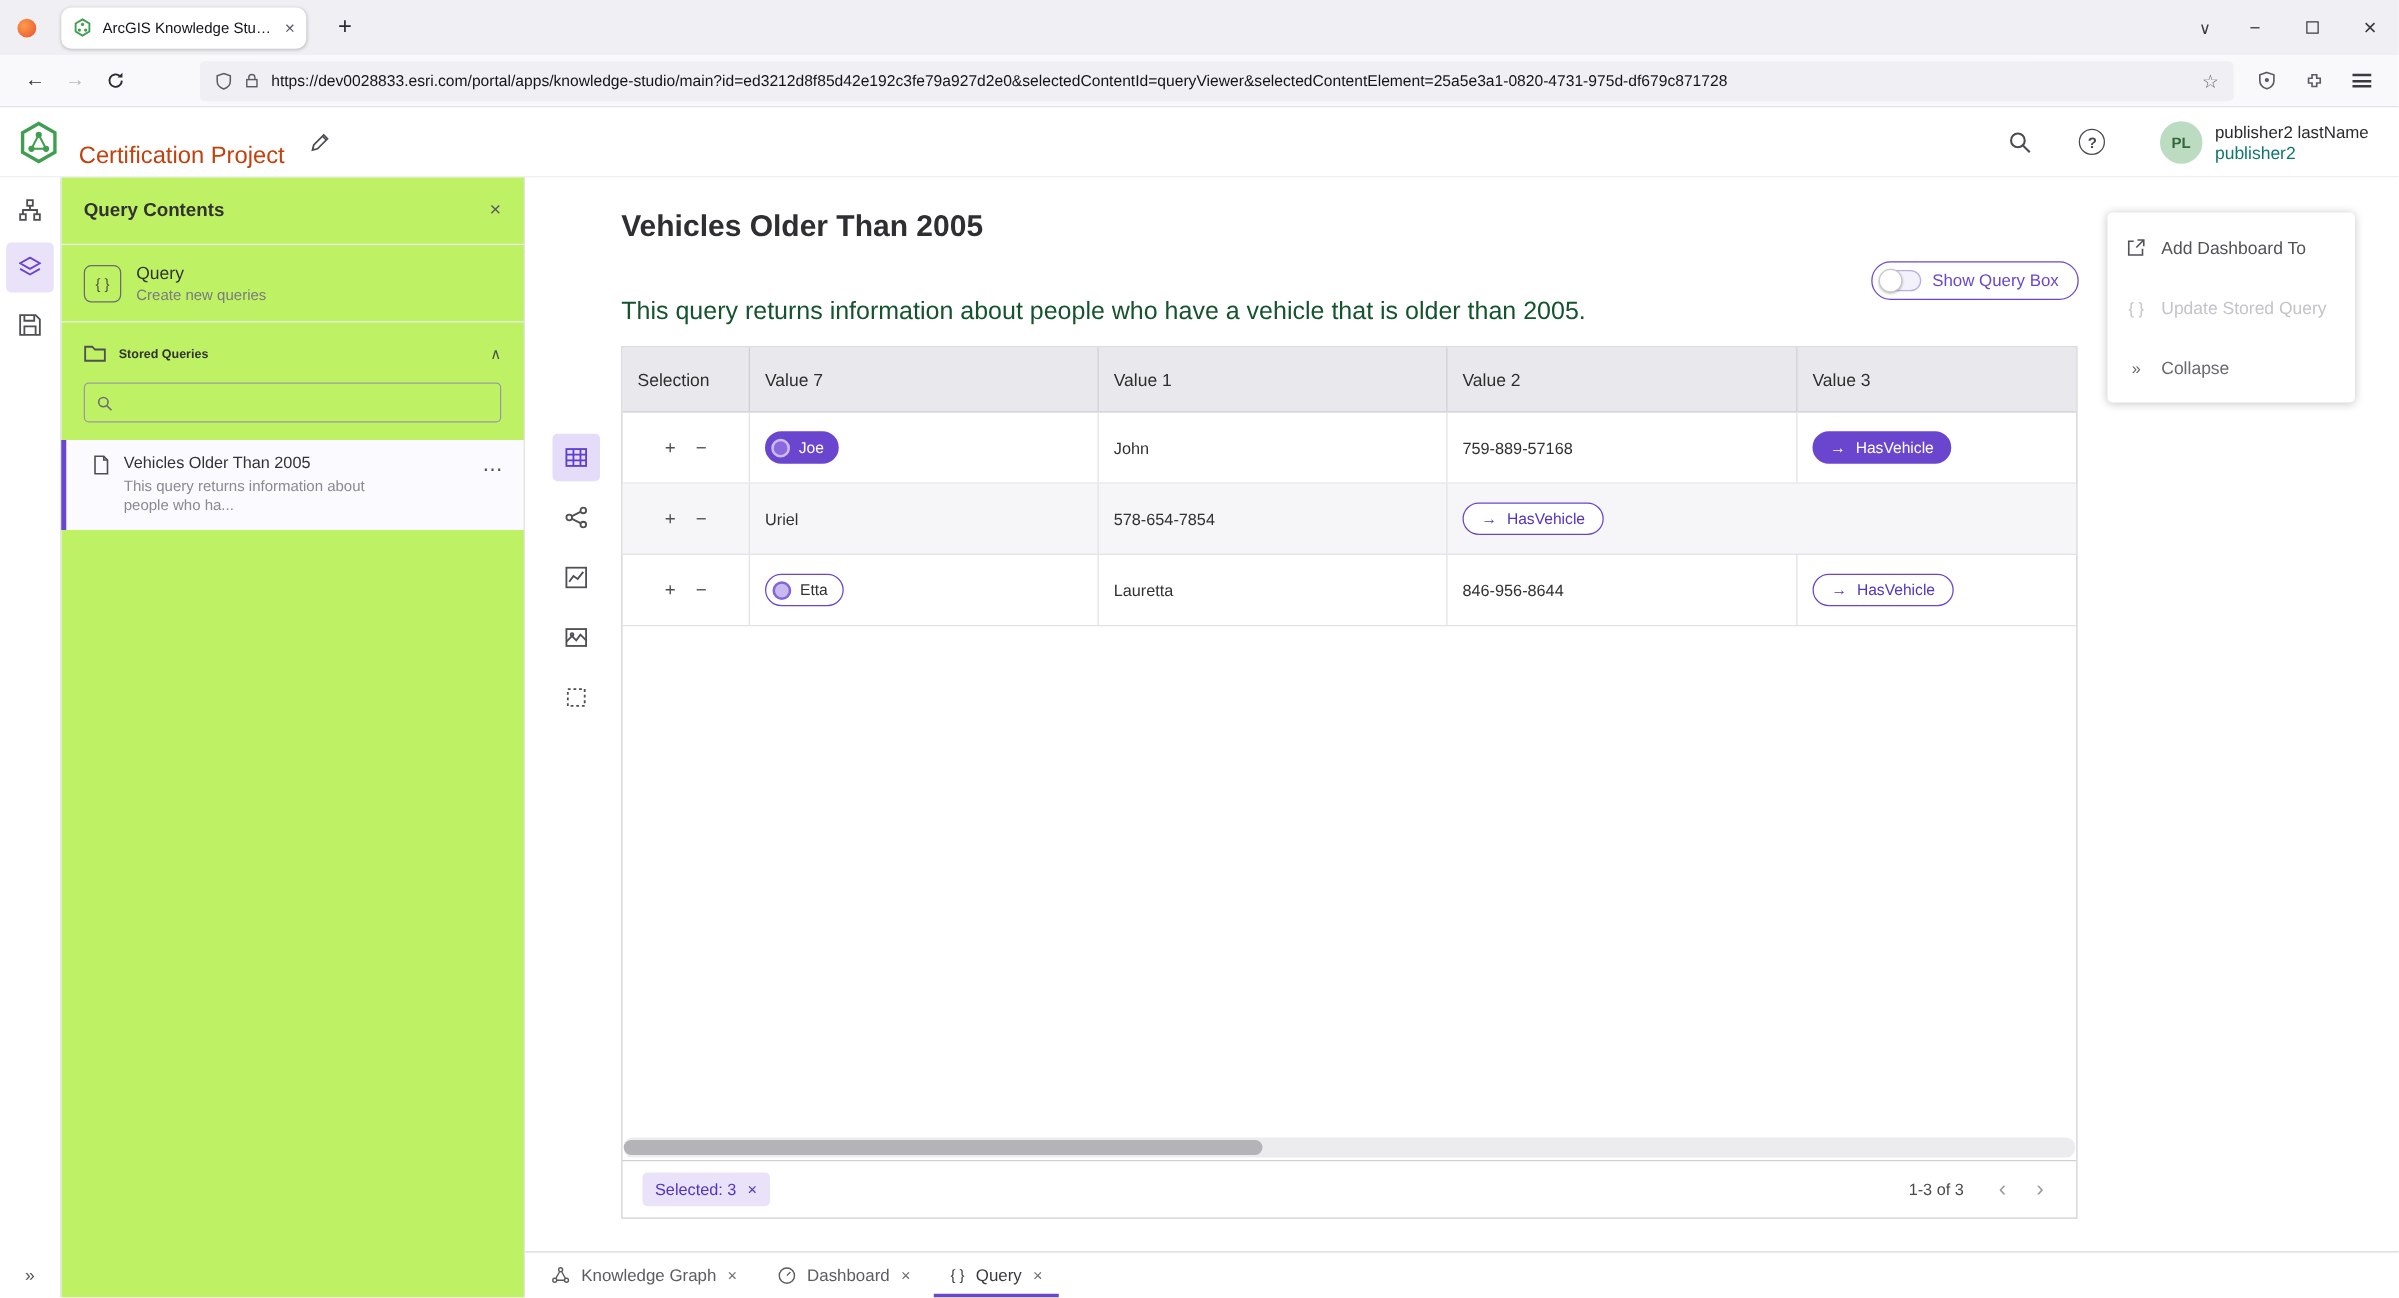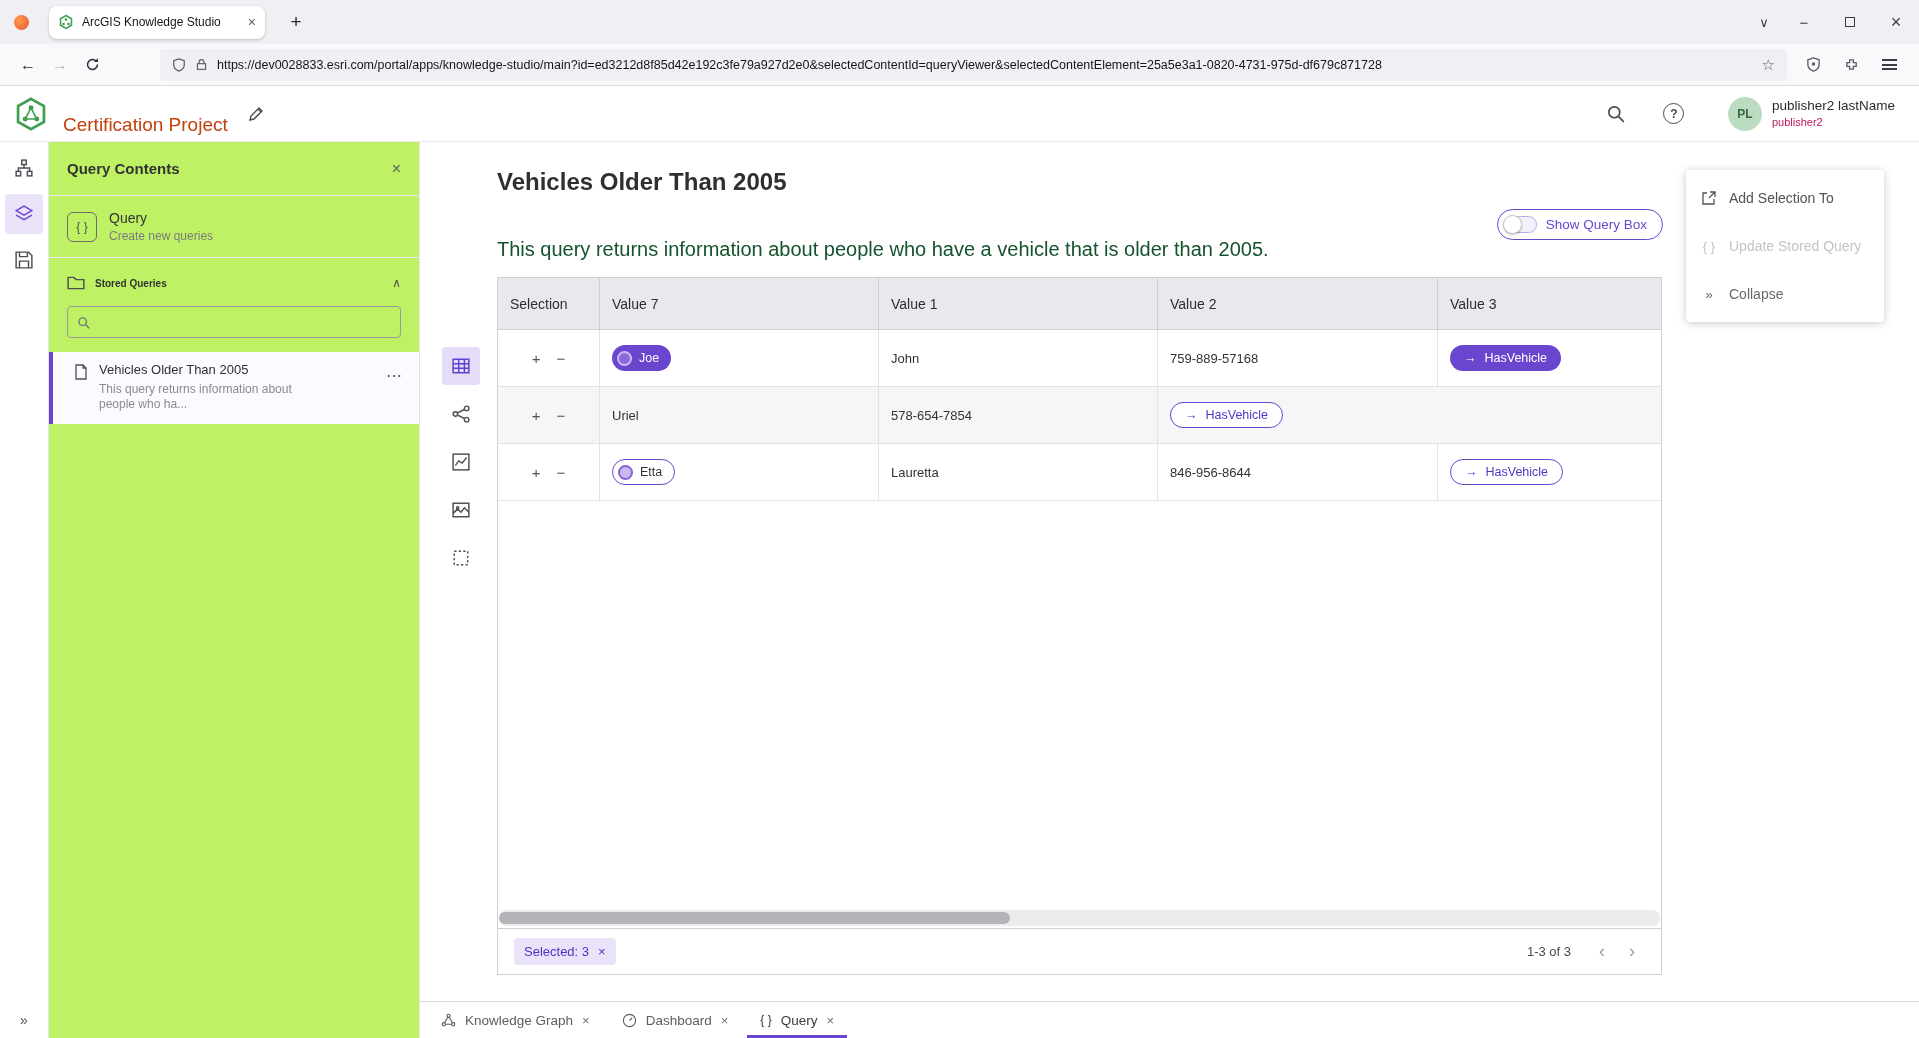--- a/index.html
+++ b/index.html
@@ -3,21 +3,21 @@
 <meta charset="utf-8">
 <style>
   * { margin:0; padding:0; box-sizing:border-box; }
   html,body { width:1919px; height:1038px; overflow:hidden; }
   body { font-family:"Liberation Sans", sans-serif; background:#fff; position:relative; color:#323232; }
   svg { display:block; }
 
   
   .tabbar { position:absolute; top:0; left:0; right:0; height:44px; background:#f0f0f4; display:flex; align-items:center; }
   .ff-dot { width:15px; height:15px; border-radius:50%; background:radial-gradient(circle at 35% 35%, #ff9a4d, #e3542e); margin-left:14px; }
-  .btab-item { margin-left:20px; width:216px; height:33px; background:#fff; border-radius:8px; box-shadow:0 1px 3px rgba(0,0,0,.22); display:flex; align-items:center; padding:0 9px; gap:8px; }
+  .btab-item { margin-left:20px; width:196px; height:33px; background:#fff; border-radius:8px; box-shadow:0 1px 3px rgba(0,0,0,.22); display:flex; align-items:center; padding:0 9px; gap:8px; }
   .btab-title { flex:1; font-size:12px; color:#15141a; white-space:nowrap; overflow:hidden; text-overflow:ellipsis; }
   .btab-close { font-size:14px; color:#5b5b66; cursor:default; }
   .newtab-btn { margin-left:16px; font-size:19px; color:#2b2b33; width:30px; height:30px; display:flex; align-items:center; justify-content:center; }
   .tabbar-spacer { flex:1; }
   .tablist-chevron { font-size:13px; color:#3a3a40; width:34px; text-align:center; }
   .winbtn { width:46px; height:44px; display:flex; align-items:center; justify-content:center; color:#3a3a40; font-size:15px; }
   .max-box { width:10px; height:10px; border:1.5px solid #3a3a40; }
   .winbtn.close { font-size:18px; }
 
   
@@ -34,21 +34,21 @@
   
   .app-header { position:absolute; top:86px; left:0; right:0; height:56px; background:#fff; border-bottom:1px solid #ebebef; display:flex; align-items:center; padding:0 16px 0 13px; }
   .app-title { font-size:19px; font-weight:500; color:#c2410c; margin-left:14px;margin-top:22px; }
   .edit-pencil { margin-left:20px; color:#4a4a4f; }
   .hdr-spacer { flex:1; }
   .hdr-icon { width:36px; height:36px; display:flex; align-items:center; justify-content:center; color:#4a4a4f; }
   .help-circle { width:21px; height:21px; border:1.5px solid #4a4a4f; border-radius:50%; display:flex; align-items:center; justify-content:center; font-size:12px; font-weight:700; color:#4a4a4f; }
   .avatar { width:34px; height:34px; border-radius:50%; background:#bcdcc2; color:#35673e; font-size:12px; font-weight:700; display:flex; align-items:center; justify-content:center; margin:0 10px 0 24px; }
   .user-block { margin-right:8px; line-height:16px; }
   .user-name { font-size:13.5px; color:#2b2b2e; }
-  .user-sub { font-size:11px; color:#be185d; }
+  .user-sub { font-size:14px; color:#0f766e; }
 
   
   .app-body { position:absolute; top:142px; left:0; right:0; bottom:0; display:flex; }
 
   .rail { width:49px; border-right:1px solid #e4e4e8; display:flex; flex-direction:column; align-items:center; padding-top:6px; gap:6px; position:relative; background:#fff; }
   .rail-btn { width:38px; height:40px; display:flex; align-items:center; justify-content:center; color:#4f4f55; border-radius:4px; }
   .rail-btn.selected { color:#6a46cf; background:#e9e2f8; }
   .rail-expand { position:absolute; bottom:10px; left:0; right:0; text-align:center; color:#4f4f55; font-size:14px; }
 
   .left-panel { width:371px; border-right:1px solid #e4e4e8; background:#bef264; display:flex; flex-direction:column; }
@@ -442,21 +442,21 @@
     </div>
   </div>
 </div>
 
 <div class="ctx-menu">
   <div class="ctx-item">
     <svg class="ctx-glyph" width="16" height="16" viewBox="0 0 16 16" fill="none" stroke="currentColor" stroke-width="1.3">
         <path d="M6 3H2v11h11V9"></path>
         <path d="M9 2h5v5M14 2L8 8"></path>
       </svg>
-    <span>Add Selection To</span>
+    <span>Add Dashboard To</span>
   </div>
   <div class="ctx-item disabled">
     <span class="ctx-glyph">{ }</span>
     <span>Update Stored Query</span>
   </div>
   <div class="ctx-item dim">
     <span class="ctx-glyph">»</span>
     <span>Collapse</span>
   </div>
 </div>

